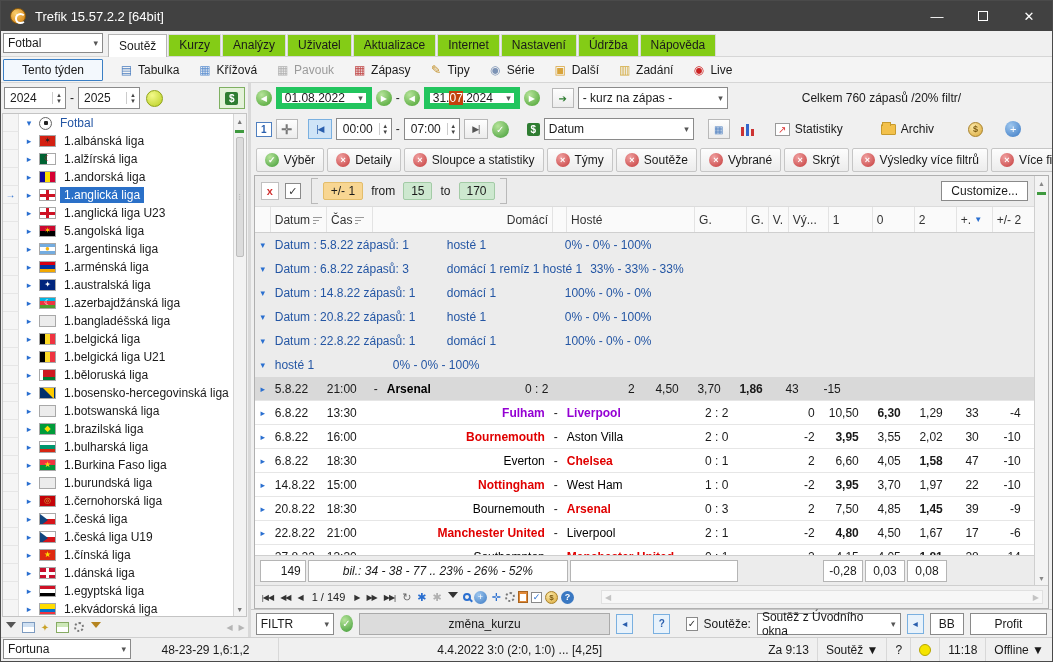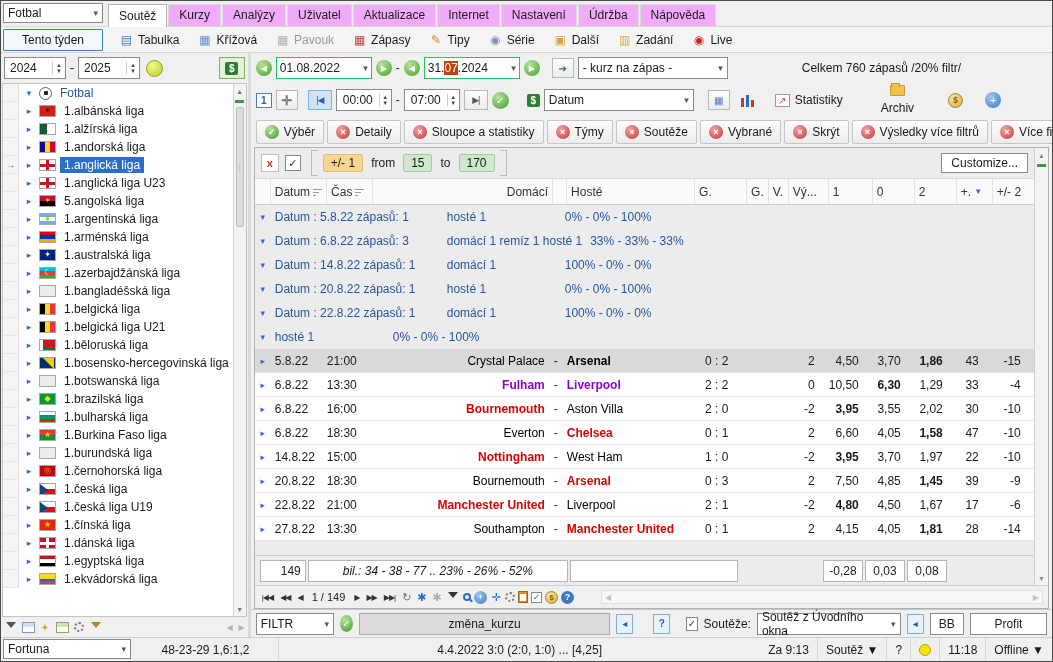--- a/index.html
+++ b/index.html
@@ -15,21 +15,21 @@
   .win-controls{margin-left:auto;display:flex;height:100%;}
   .win-btn{width:46px;height:100%;display:flex;align-items:center;justify-content:center;color:#fff;font-size:13px;}
   .maxi{display:inline-block;width:10px;height:10px;border:1px solid #fff;}
 
   
   .menubar{flex:0 0 24px;display:flex;align-items:stretch;background:#f0f0f0;border-bottom:1px solid #d6d6d6;padding-top:2px;}
   .combo{background:#fff;border:1px solid #8a8a8a;display:flex;align-items:center;padding:0 4px;gap:4px;position:relative;}
   .combo .arr{margin-left:auto;color:#555;font-size:9px;}
   .sport-combo{width:100px;margin:0 3px 2px 2px;height:20px;}
   .tabs{display:flex;align-items:flex-end;margin-left:2px;}
-  .tab{padding:3px 10px 4px;border:1px solid #d9d9d9;border-bottom:none;background:#f0abfc;margin-right:1px;white-space:nowrap;}
+  .tab{padding:3px 10px 4px;border:1px solid #d9d9d9;border-bottom:none;background:#84cc16;margin-right:1px;white-space:nowrap;}
   .tab.active{background:#fff;border-color:#b5b5b5;position:relative;top:1px;padding-top:4px;}
 
   
   .toolbar{flex:0 0 26px;display:flex;align-items:center;background:#f4f4f4;border-bottom:1px solid #d6d6d6;padding:0 2px;gap:2px;}
   .week-btn{width:100px;height:22px;margin-right:6px;border:1px solid #3b7fc4;background:#f3f8fd;display:flex;align-items:center;justify-content:center;border-radius:1px;}
   .tbtn{display:flex;align-items:center;gap:4px;padding:2px 8px;white-space:nowrap;}
   .tbtn.disabled{color:#9b9b9b;}
   .ticon{width:15px;height:13px;display:inline-flex;align-items:center;justify-content:center;font-size:12px;line-height:1;}
   .g-table{color:#4d7fc0;} .g-grid{color:#5c8fd0;} .g-gray{color:#b0b0b0;} .g-cal{color:#c04545;}
   .g-pen{color:#c08b1e;} .g-serie{color:#7c93b5;} .g-fold{color:#d9a43a;} .g-db{color:#d2a93c;} .g-live{color:#cc2222;}
@@ -73,21 +73,21 @@
   .mi-rect{width:13px;height:11px;border:1px solid #7d9bc0;background:linear-gradient(#cfe0f2 40%,#fff 40%);}
   .mi-rect.gr{background:linear-gradient(#cde8b8 40%,#fff 40%);border-color:#86ab63;}
   .gear{width:10px;height:10px;border:2px dotted #777;border-radius:50%;}
   .mini-h{margin-left:auto;display:flex;gap:6px;color:#b5b5b5;font-size:8px;}
 
   
   .row-a,.row-b{display:flex;align-items:center;gap:4px;padding:0 5px;}
   .row-a{flex:0 0 30px;}
   .row-b{flex:0 0 32px;}
   .cnav{width:16px;height:16px;border-radius:50%;background:radial-gradient(circle at 35% 30%,#b6e49a,#47a02e);color:#fff;font-size:8px;display:inline-flex;align-items:center;justify-content:center;flex:0 0 auto;}
-  .date-box{height:22px;border:1px solid #22c55e;background:#fff;display:flex;align-items:center;padding:0 3px;gap:3px;width:96px;}
+  .date-box{height:22px;border:6px solid #22c55e;background:#fff;display:flex;align-items:center;padding:0 3px;gap:3px;width:96px;}
   .date-box .arr{margin-left:auto;color:#555;font-size:9px;}
   .selhl{background:#c2410c;color:#fff;}
   .icon-btn{width:22px;height:20px;border:1px solid #b8b8b8;background:linear-gradient(#fefefe,#ececec);display:inline-flex;align-items:center;justify-content:center;font-size:10px;}
   .course-combo{width:150px;height:22px;}
   .total-label{margin-left:70px;white-space:nowrap;}
   .cal1{width:16px;height:15px;border:1px solid #4f7fbf;background:#fff;color:#2a5fae;font-size:10px;display:inline-flex;align-items:center;justify-content:center;font-weight:bold;}
   .movep{color:#777;font-weight:bold;font-size:13px;}
   .skipbtn{height:20px;width:24px;border:1px solid #7ab0e0;background:#cfe4f7;color:#2a5fae;font-size:9px;display:inline-flex;align-items:center;justify-content:center;letter-spacing:-1px;}
   .skipbtn.plain{background:linear-gradient(#fefefe,#ececec);border-color:#b8b8b8;color:#555;}
   .timespin{width:56px;height:22px;border:1px solid #8a8a8a;background:#fff;display:flex;align-items:center;}
@@ -203,20 +203,31 @@
   .status-combo{width:128px;height:20px;margin:1px 2px;}
   .seg.rec{width:146px;justify-content:center;}
   .seg.center{flex:1;justify-content:center;border-right:none;}
   .yellowdot{width:12px;height:12px;border-radius:50%;background:#f5e400;border:1px solid #b5a500;}
 </style>
 </head>
 <body>
 
 <div class="window">
 
+  <div class="titlebar">
+    <span class="app-icon"></span>
+    <span class="title-text">Trefik 15.57.2.2 [64bit]</span>
+    <div class="win-controls">
+      <span class="win-btn">—</span>
+      <span class="win-btn">
+          <span class="maxi"></span>
+        </span>
+      <span class="win-btn close">✕</span>
+    </div>
+  </div>
 
   <div class="menubar">
     <div class="combo sport-combo">
       <span>Fotbal</span>
       <span class="arr">▾</span>
     </div>
     <div class="tabs">
       <div class="tab active"><span>Soutěž</span></div>
         <div class="tab"><span>Kurzy</span></div>
         <div class="tab"><span>Analýzy</span></div>
@@ -584,21 +595,21 @@
           <span class="arr">▾</span>
         </div>
         <span class="icon-btn" style="margin-left:10px;">
             <span style="color:#4d7fc0;">▦</span>
           </span>
         <span class="bars" style="margin-left:6px;"></span>
         <div class="statbtn" style="margin-left:10px;">
           <span class="stat-ic">↗</span>
           <span>Statistiky</span>
         </div>
-        <div class="archbtn" style="margin-left:22px;flex-direction:column;">
+        <div class="archbtn" style="margin-left:22px;">
           <span class="folder"></span>
           <span>Archiv</span>
         </div>
         <span class="coin" style="margin-left:24px;">$</span>
         <span class="pluscircle" style="margin-left:18px;">+</span>
       </div>
 
       <div class="row-c">
         <div class="ftab">
             <span class="sicon on">✓</span>
@@ -715,21 +726,20 @@
                 </div>
                 <div class="trow group">
                   <span class="c c-ind chev">▾</span>
                   <span class="c gc">hosté 1</span>
                   <span class="c">0% - 0% - 100%</span>
                 </div>
               <div class="trow match sel">
                   <span class="c c-ind chev">▸</span>
                   <span class="c c-date">5.8.22</span>
                   <span class="c c-time">21:00</span>
-                  <span class="c c-home tn-n">Crystal Palace</span>
                   <span class="c c-sep">-</span>
                   <span class="c c-away tn-b">Arsenal</span>
                   <span class="c c-score">0 : 2</span>
                   <span class="c c-g2"></span>
                   <span class="c c-v"></span>
                   <span class="c c-vy">2</span>
                   <span class="c c-o o1">4,50</span>
                   <span class="c c-o0 o0">3,70</span>
                   <span class="c c-o2 o2 bold">1,86</span>
                   <span class="c c-plus">43</span>

